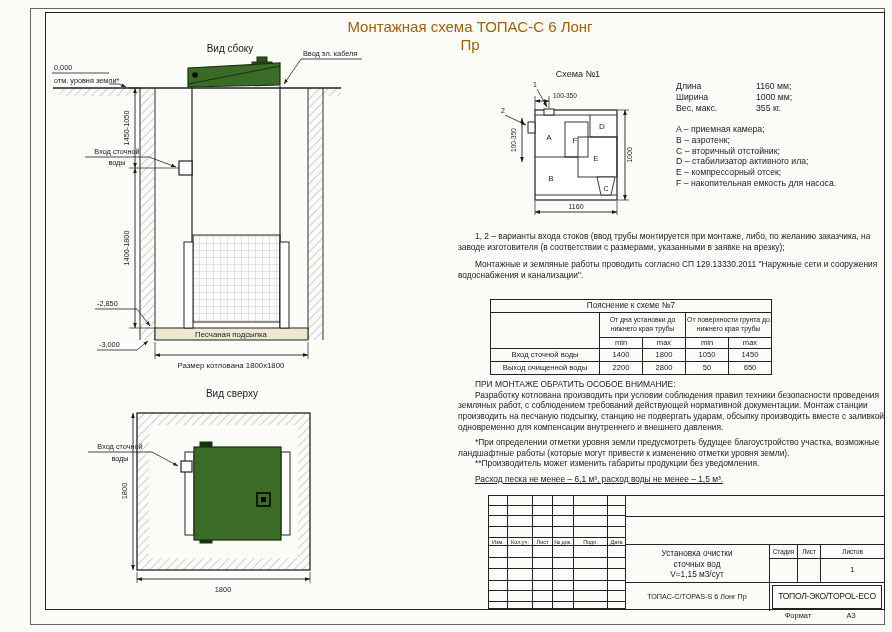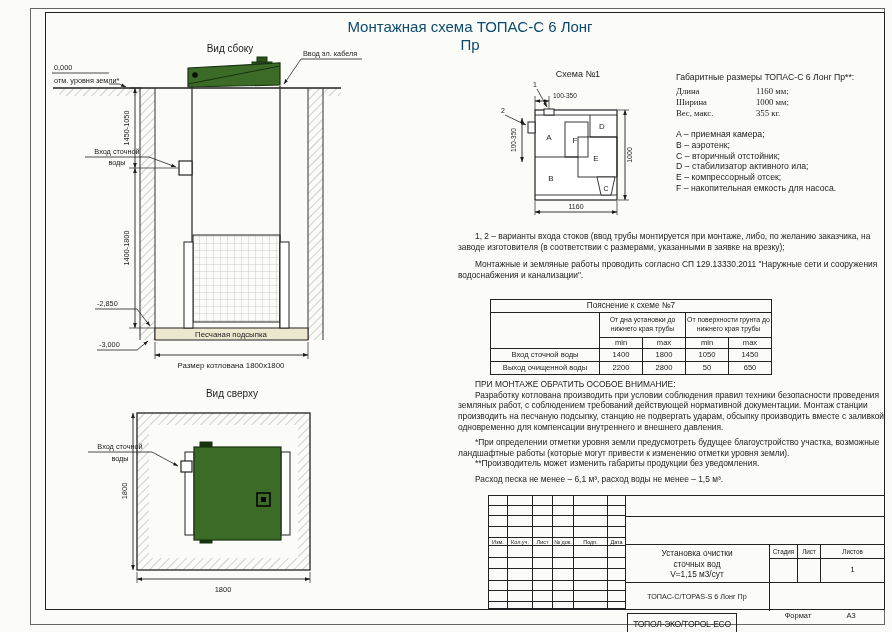--- a/index.html
+++ b/index.html
@@ -1,37 +1,37 @@
 <!DOCTYPE html>
 <html><head>
 <meta charset="utf-8">
 <style>
   html,body{margin:0;padding:0;background:#fff;}
   .sheet{position:relative;width:892px;height:632px;background:#fbfbf8;
          font-family:"Liberation Sans",sans-serif;color:#1c1c1c;overflow:hidden;}
   .abs{position:absolute;}
   .outer-frame{left:30px;top:8px;width:853px;height:615px;border:1px solid #666;}
   .inner-frame{left:45px;top:12px;width:838px;height:596px;border:1.5px solid #222;}
-  .main-title{left:250px;top:18px;width:440px;text-align:center;font-size:15px;line-height:18px;color:#0c4a6e;}
+  .main-title{left:250px;top:18px;width:440px;text-align:center;font-size:15px;line-height:18px;color:#a16207;}
   svg text{font-family:"Liberation Sans",sans-serif;fill:#1c1c1c;}
   
   .specs{left:676px;top:72px;width:208px;font-size:8.7px;line-height:11px;}
-  .specs .rows{margin-top:3px;font-family:Liberation Serif, serif;}
+  .specs .rows{margin-top:9px;}
   .specs .row{display:flex;}
   .specs .row .lbl{width:80px;}
   .specs .legend{margin-top:10px;line-height:10.8px;}
   .para{left:458px;top:231px;width:430px;font-size:8.4px;line-height:10.7px;}
   .para div{text-indent:17px;}
   .para .p2{margin-top:7px;}
   .warn{left:458px;top:379px;width:430px;font-size:8.4px;line-height:10.7px;}
   .warn div{text-indent:17px;}
   .notes2{left:458px;top:437px;width:430px;font-size:8.4px;line-height:10.7px;}
   .notes2 div{text-indent:17px;}
   .consumption{left:458px;top:474px;width:430px;font-size:8.4px;text-indent:17px;}
-  .consumption span{}
+  .consumption span{text-decoration:underline;}
   
   .xtable{left:490px;top:299px;border-collapse:collapse;table-layout:fixed;}
   .xtable td{border:1px solid #222;padding:0;text-align:center;vertical-align:middle;
              font-size:7.6px;line-height:8.6px;overflow:hidden;}
   .xtable .ttl{font-size:8.2px;height:12px;}
   .xtable .grp{font-size:6.9px;height:24px;}
   .xtable .mm{height:10px;}
   .xtable .dr{height:12px;}
   .xtable .lab{text-align:center;}
   
@@ -46,21 +46,21 @@
   .bb-r2{height:27px;border-bottom:1px solid #222;}
   .bb-r3{height:37px;border-bottom:1px solid #222;display:flex;}
   .bb-title{width:145px;border-right:1px solid #222;text-align:center;
             font-size:8.3px;line-height:10.5px;padding-top:3px;box-sizing:border-box;}
   .bb-right{width:114px;display:flex;flex-direction:column;}
   .bb-hrow{display:flex;height:13px;border-bottom:1px solid #222;}
   .bb-hrow span{font-size:6.3px;line-height:13px;text-align:center;border-right:1px solid #222;box-sizing:border-box;}
   .bb-vrow{display:flex;flex:1;}
   .bb-vrow span{text-align:center;font-size:8px;line-height:22px;border-right:1px solid #222;box-sizing:border-box;}
   .c-stage{width:28px;} .c-sheet{width:23px;} .c-sheets{width:63px;border-right:none!important;}
-  .bb-r4{height:28px;display:flex;flex-direction:column;}
+  .bb-r4{height:28px;display:flex;}
   .bb-model{width:145px;border-right:1px solid #222;text-align:center;
             font-size:7.2px;line-height:28px;box-sizing:border-box;}
   .bb-company{width:114px;padding:2px;box-sizing:border-box;}
   .bb-company .inner{border:1.5px solid #222;height:100%;box-sizing:border-box;
             text-align:center;font-size:8.6px;line-height:20px;letter-spacing:-0.3px;white-space:nowrap;}
   .format{left:768px;top:611px;width:116px;font-size:7.5px;display:flex;}
   .format .f1{width:60px;text-align:center;}
   .format .f2{width:46px;text-align:center;}
 </style>
 </head>
@@ -257,21 +257,20 @@
       <line x1="135" y1="45" x2="135" y2="135" stroke="#222" stroke-width="0.9" marker-start="url(#arrSch)" marker-end="url(#arrSch)"></line>
       <text transform="rotate(-90 142 90)" x="142" y="90" text-anchor="middle" font-size="7">1000</text>
       <line x1="45" y1="136" x2="45" y2="150" stroke="#222" stroke-width="0.7"></line>
       <line x1="127" y1="136" x2="127" y2="150" stroke="#222" stroke-width="0.7"></line>
       <line x1="45" y1="147" x2="127" y2="147" stroke="#222" stroke-width="0.9" marker-start="url(#arrSch)" marker-end="url(#arrSch)"></line>
       <text x="86" y="144" text-anchor="middle" font-size="7">1160</text>
     </g>
   </svg>
 
   <div class="abs specs">
-    <div>Габаритные размеры ТОПАС-С 6 Лонг Пр**:</div>
     <div class="rows">
       <div class="row">
           <span class="lbl">Длина</span>
           <span>1160 мм;</span>
         </div>
       <div class="row">
           <span class="lbl">Ширина</span>
           <span>1000 мм;</span>
         </div>
       <div class="row">

